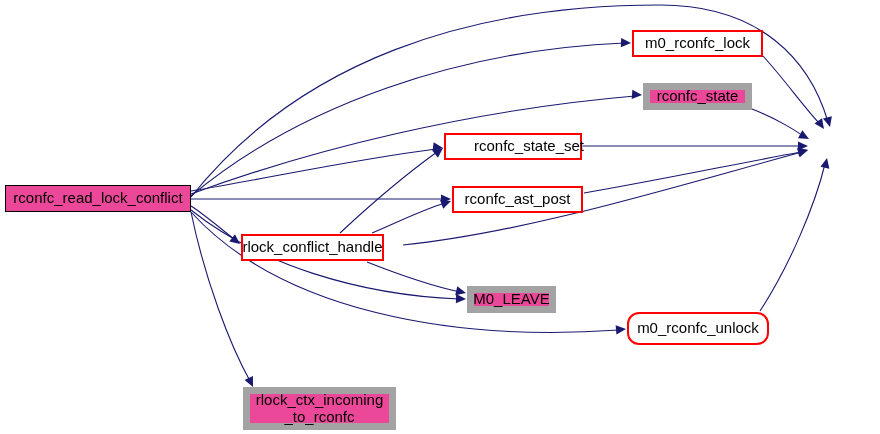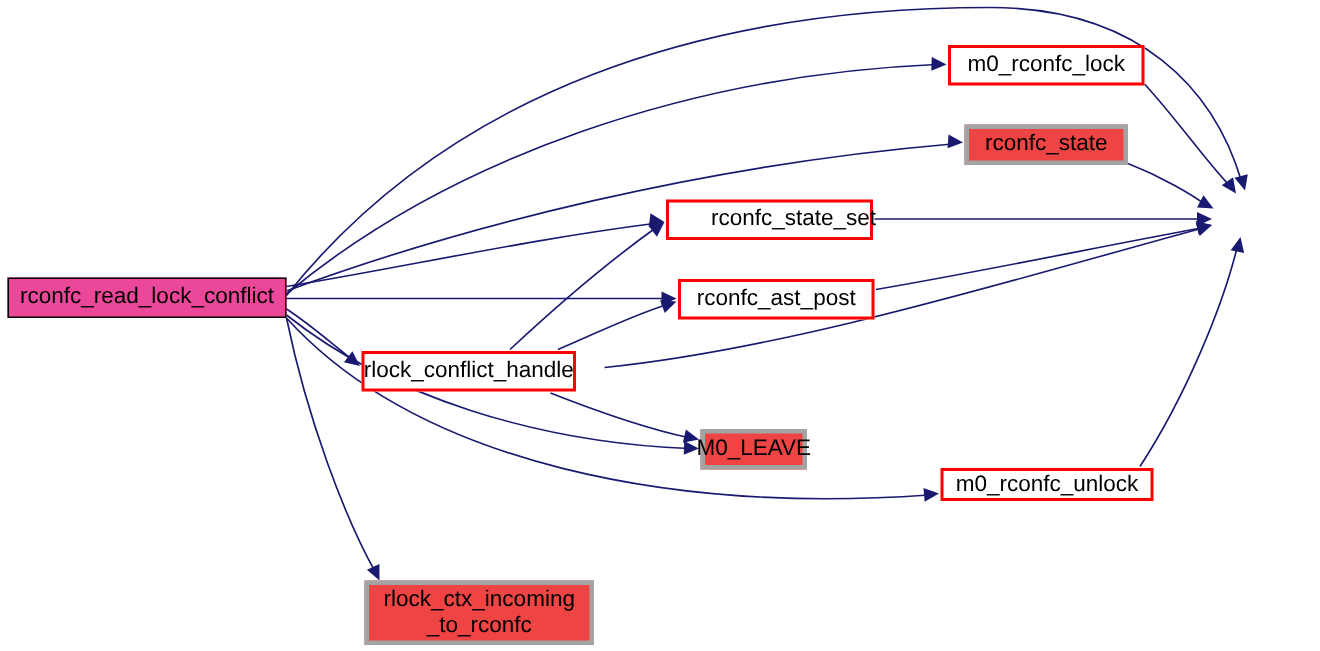--- a/index.html
+++ b/index.html
@@ -36,22 +36,22 @@
     white-space: pre;
     background: #ffffff;
     border: 1px solid #000000;
     z-index: 5;
   }
   .node.red {
     border: 2px solid #ff0000;
     background: #ffffff;
   }
   .node.black {
-    border: 3px solid #a3a3a3;
-    background: #ef4444;
+    border: 7px solid #a3a3a3;
+    background: #ec4899;
   }
   .node.current {
     border: 1px solid #000000;
     background: #ec4899;
   }
   .node-label {
     pointer-events: none;
   }
 </style>
 </head>
@@ -95,17 +95,17 @@
       <polygon points="0,0 -10,-4.6 -10,4.6" fill="#191970" transform="translate(808,150) rotate(-11)"></polygon>
       <path d="M 760 311 C 790 265 815 205 825 164" fill="none" stroke="#191970" stroke-width="1.1"></path>
       <polygon points="0,0 -10,-4.6 -10,4.6" fill="#191970" transform="translate(827,158) rotate(-78)"></polygon>
     </svg>
 <div class="node current" style="left: 5px; top: 185px; width: 186px; height: 27px;"><span class="node-label">rconfc_read_lock_conflict</span></div>
     <div class="node red" style="left: 632px; top: 30px; width: 131px; height: 27px;"><span class="node-label">m0_rconfc_lock</span></div>
     <div class="node black" style="left: 643px; top: 83px; width: 109px; height: 27px;"><span class="node-label">rconfc_state</span></div>
     <div class="node red" style="left: 444px; top: 133px; width: 138px; height: 27px; padding-left: 32px;"><span class="node-label">rconfc_state_set</span></div>
     <div class="node red" style="left: 452px; top: 186px; width: 131px; height: 27px;"><span class="node-label">rconfc_ast_post</span></div>
     <div class="node red" style="left: 241px; top: 234px; width: 143px; height: 27px;"><span class="node-label">rlock_conflict_handle</span></div>
-    <div class="node black" style="left: 467px; top: 286px; width: 71px; height: 27px;"><span class="node-label">M0_LEAVE</span></div>
-    <div class="node red" style="left: 627px; top: 312px; width: 142px; height: 22px;"><span class="node-label">m0_rconfc_unlock</span></div>
+    <div class="node black" style="left: 467px; top: 286px; width: 89px; height: 27px;"><span class="node-label">M0_LEAVE</span></div>
+    <div class="node red" style="left: 627px; top: 312px; width: 142px; height: 33px; border-radius: 12px;"><span class="node-label">m0_rconfc_unlock</span></div>
     <div class="node black" style="left: 243px; top: 387px; width: 153px; height: 43px;"><span class="node-label">rlock_ctx_incoming
 _to_rconfc</span></div>
   </div>
 
 </body></html>

